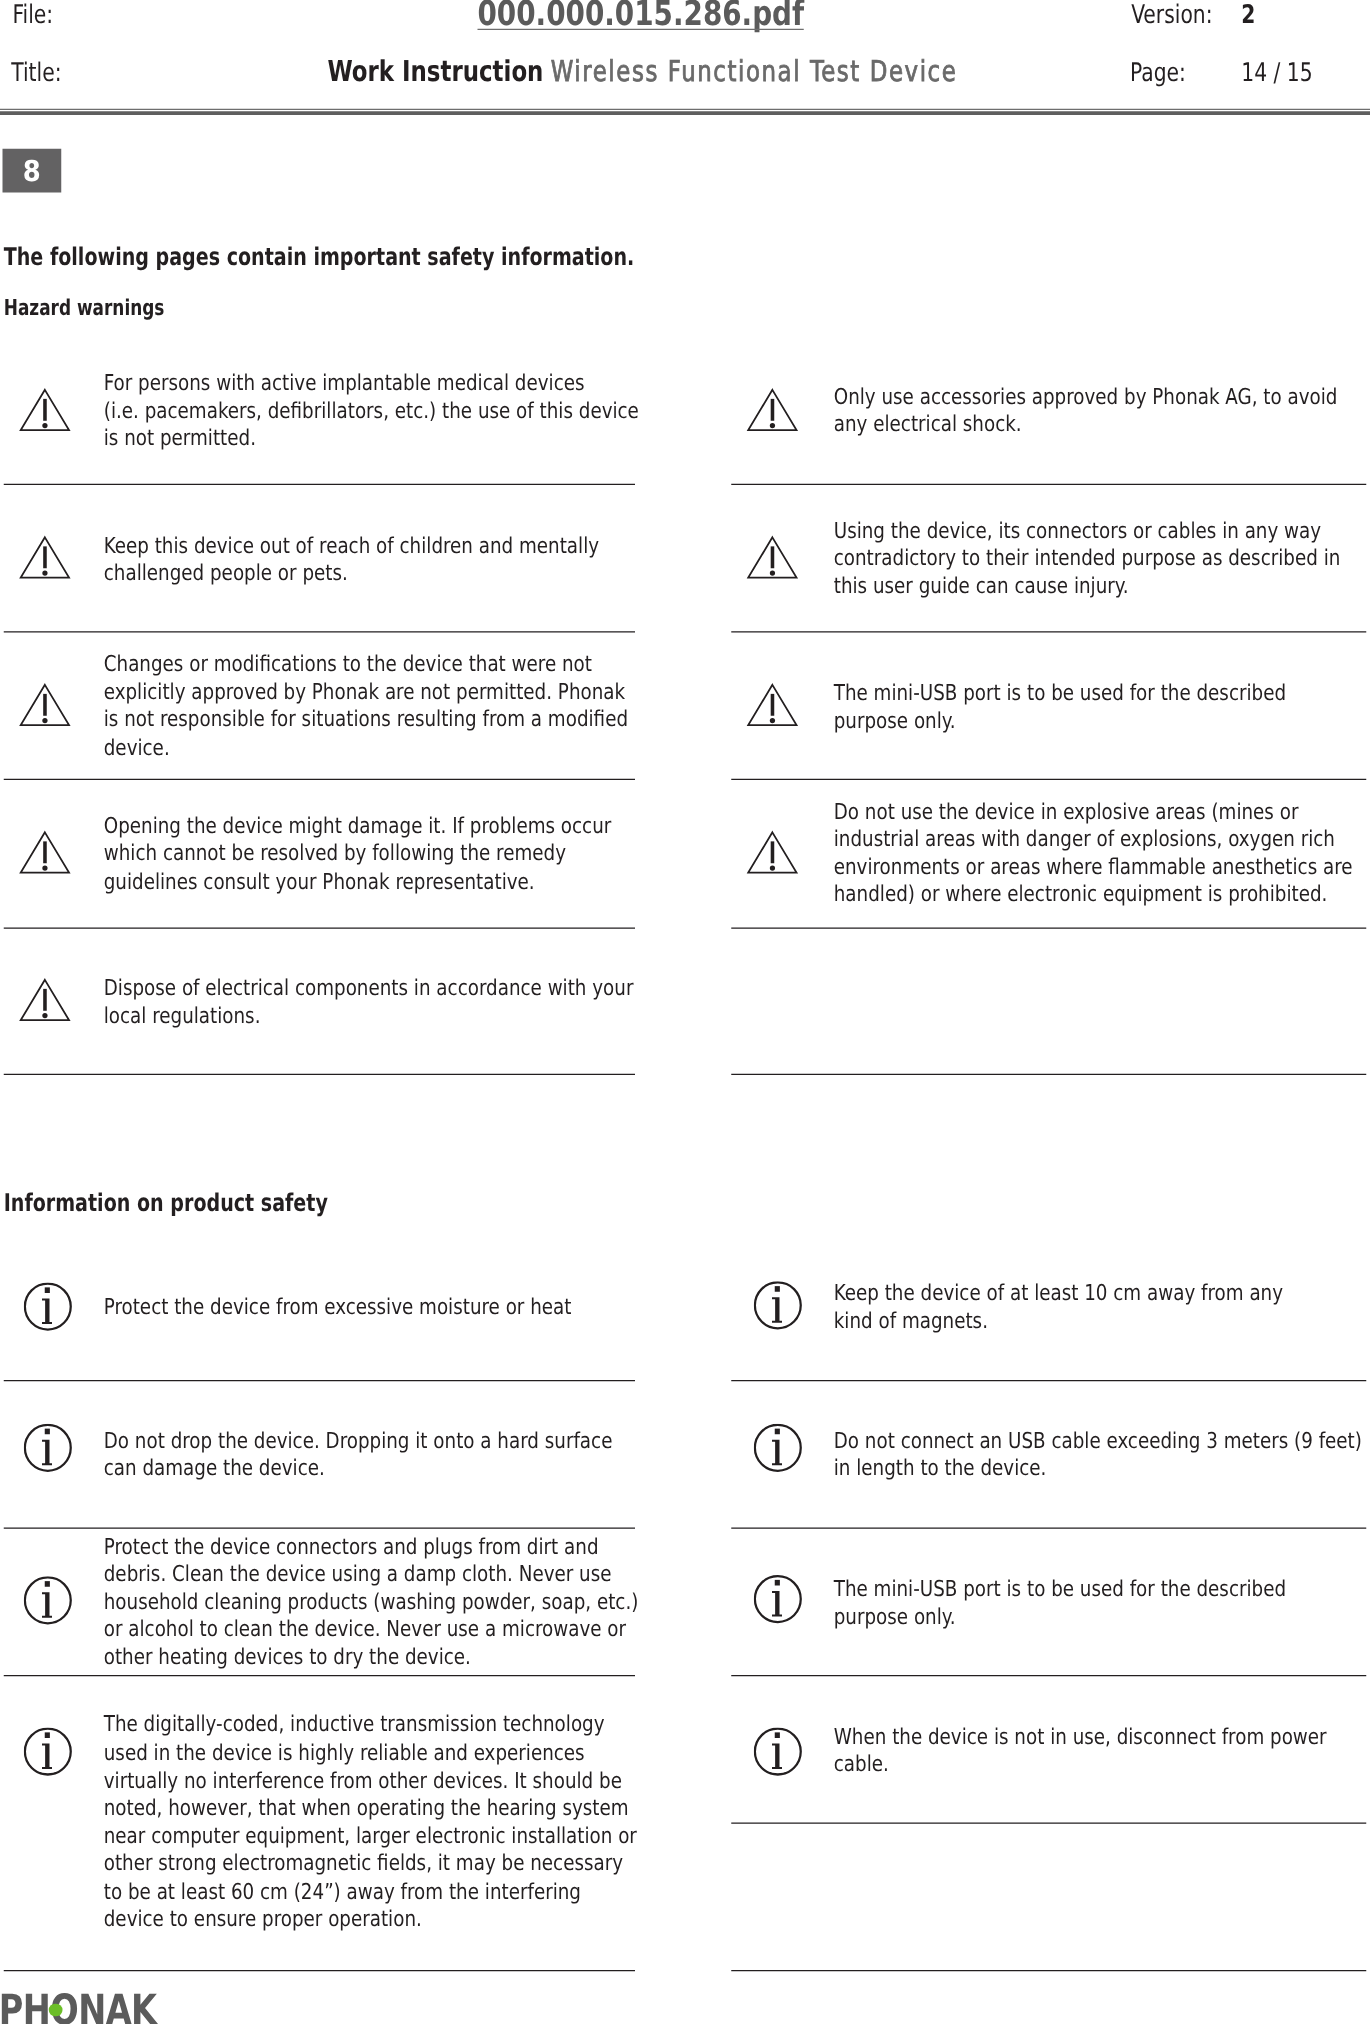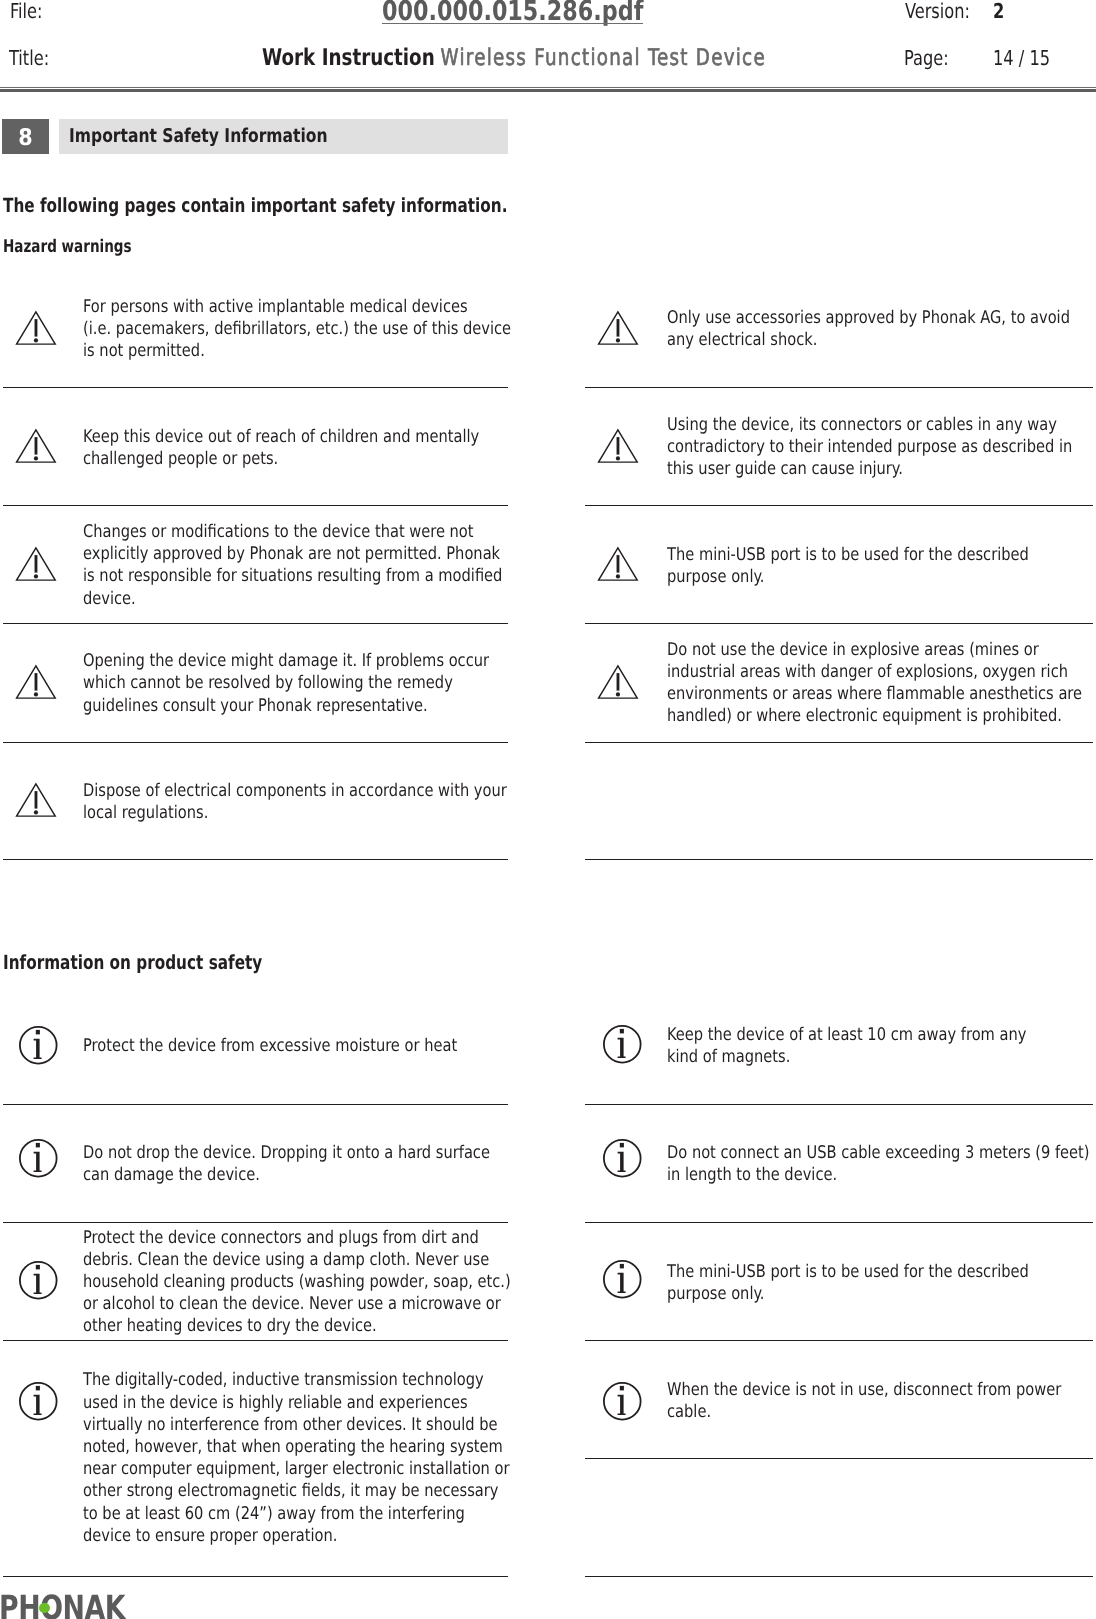--- a/index.html
+++ b/index.html
@@ -67,23 +67,20 @@
     <div class="hdr-label hdr-version-value">2</div>
     <div class="hdr-label hdr-page-label">Page:</div>
     <div class="hdr-label hdr-page-value">14 / 15</div>
     <div class="rule-thin"></div>
     <div class="rule-thick"></div>
   </div>
 
   <div class="sec-num">
       <span>8</span>
     </div>
-  <div class="sec-bar">
-      <span>Important Safety Information</span>
-    </div>
 
   <div class="intro">The following pages contain important safety information.</div>
   <div class="h-hazard">Hazard warnings</div>
   <div class="h-product">Information on product safety</div>
 
   <div id="grid-hazard-left">
       <div style="position: absolute; left: 14.6px; top: 310.2px;"><svg width="42" height="36" viewBox="0 0 42 36">
           <path d="M20.9 1.9 L40.2 34.1 L1.6 34.1 Z" fill="none" stroke="#231f20" stroke-width="1.45" stroke-linejoin="miter"></path>
           <rect x="19.55" y="9.1" width="2.85" height="17.5" fill="#231f20"></rect>
           <circle cx="20.95" cy="30.4" r="2.1" fill="#231f20"></circle>

